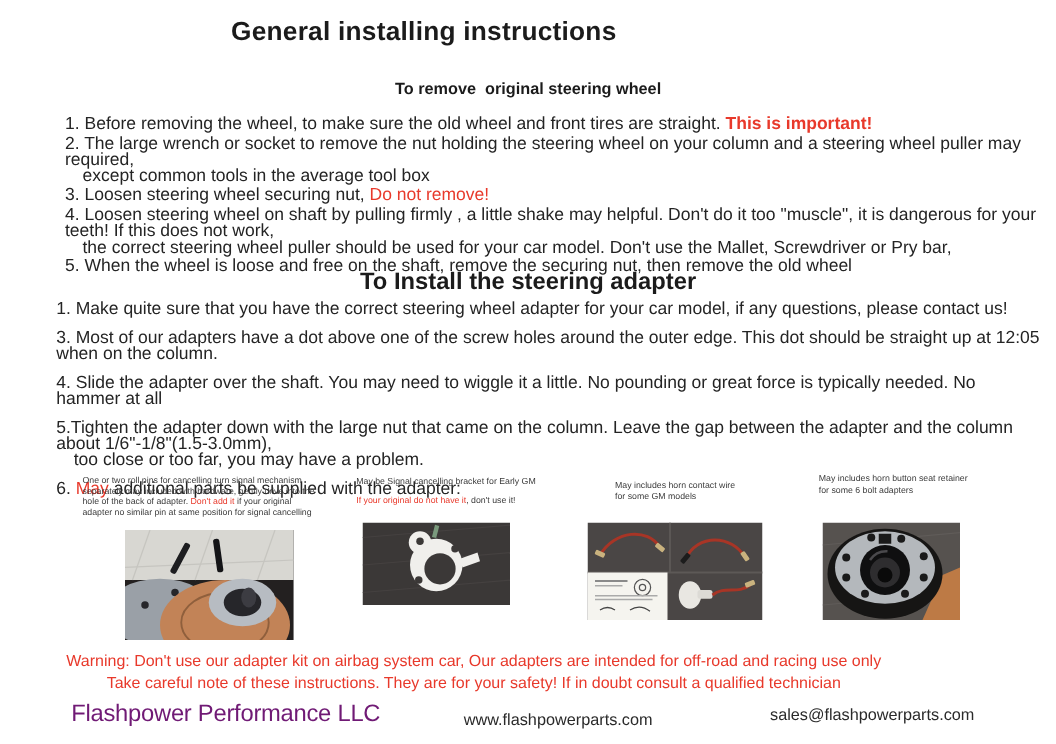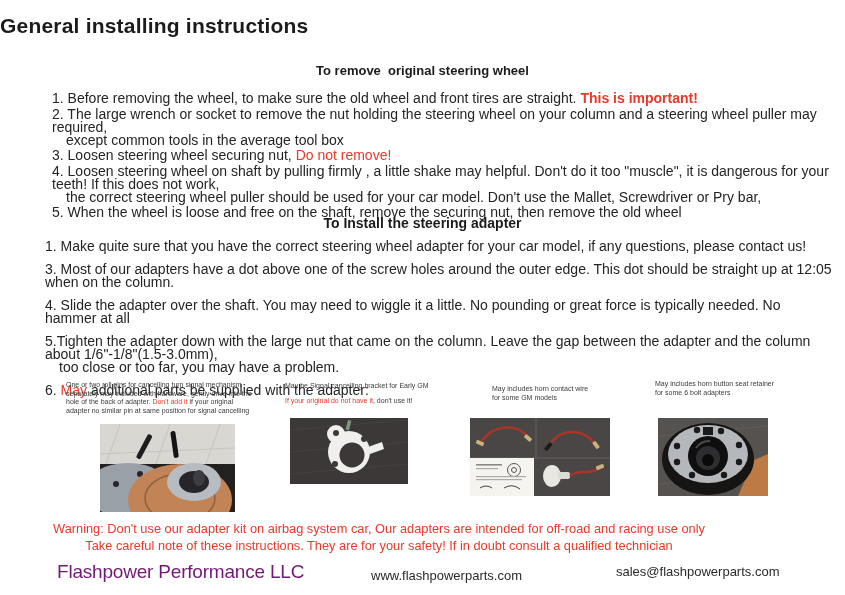--- a/index.html
+++ b/index.html
@@ -6,29 +6,29 @@
   html,body { background:#ffffff; }
   body {
     width:845px; height:595px; position:relative; overflow:hidden;
     font-family:"Liberation Sans", sans-serif; color:#242424;
   }
   .abs { position:absolute; }
   .red { color:#e8392b; }
   .bold { font-weight:bold; }
 
   .title {
-    top:14px; left:0; width:678px; text-align:left;
+    top:14px; left:0; width:678px; text-align:center;
     font-size:21px; font-weight:bold; color:#1b1b1b; letter-spacing:.2px;
   }
   .h2 {
     left:0; width:845px; text-align:center; font-weight:bold;
     white-space:pre; color:#1b1b1b;
   }
   .h2-remove  { top:63px;  font-size:13px; }
-  .h2-install { top:215px; font-size:14px; }
+  .h2-install { top:215px; font-size:19px; }
 
   .list { font-size:14px; line-height:13px; color:#242424; }
   .remove-list  { top:92px;  left:52px; width:780px; }
   .install-list { top:240px; left:45px; width:790px; }
   .remove-list  .li { margin-bottom:2.5px; }
   .install-list .li { margin-bottom:10px; }
   .cont { padding-left:14px; }
 
   .parts-row { top:378px; left:0; width:845px; height:142px; }
   .caption { position:absolute; font-size:7px; line-height:8.6px; color:#3b3b3b; }

